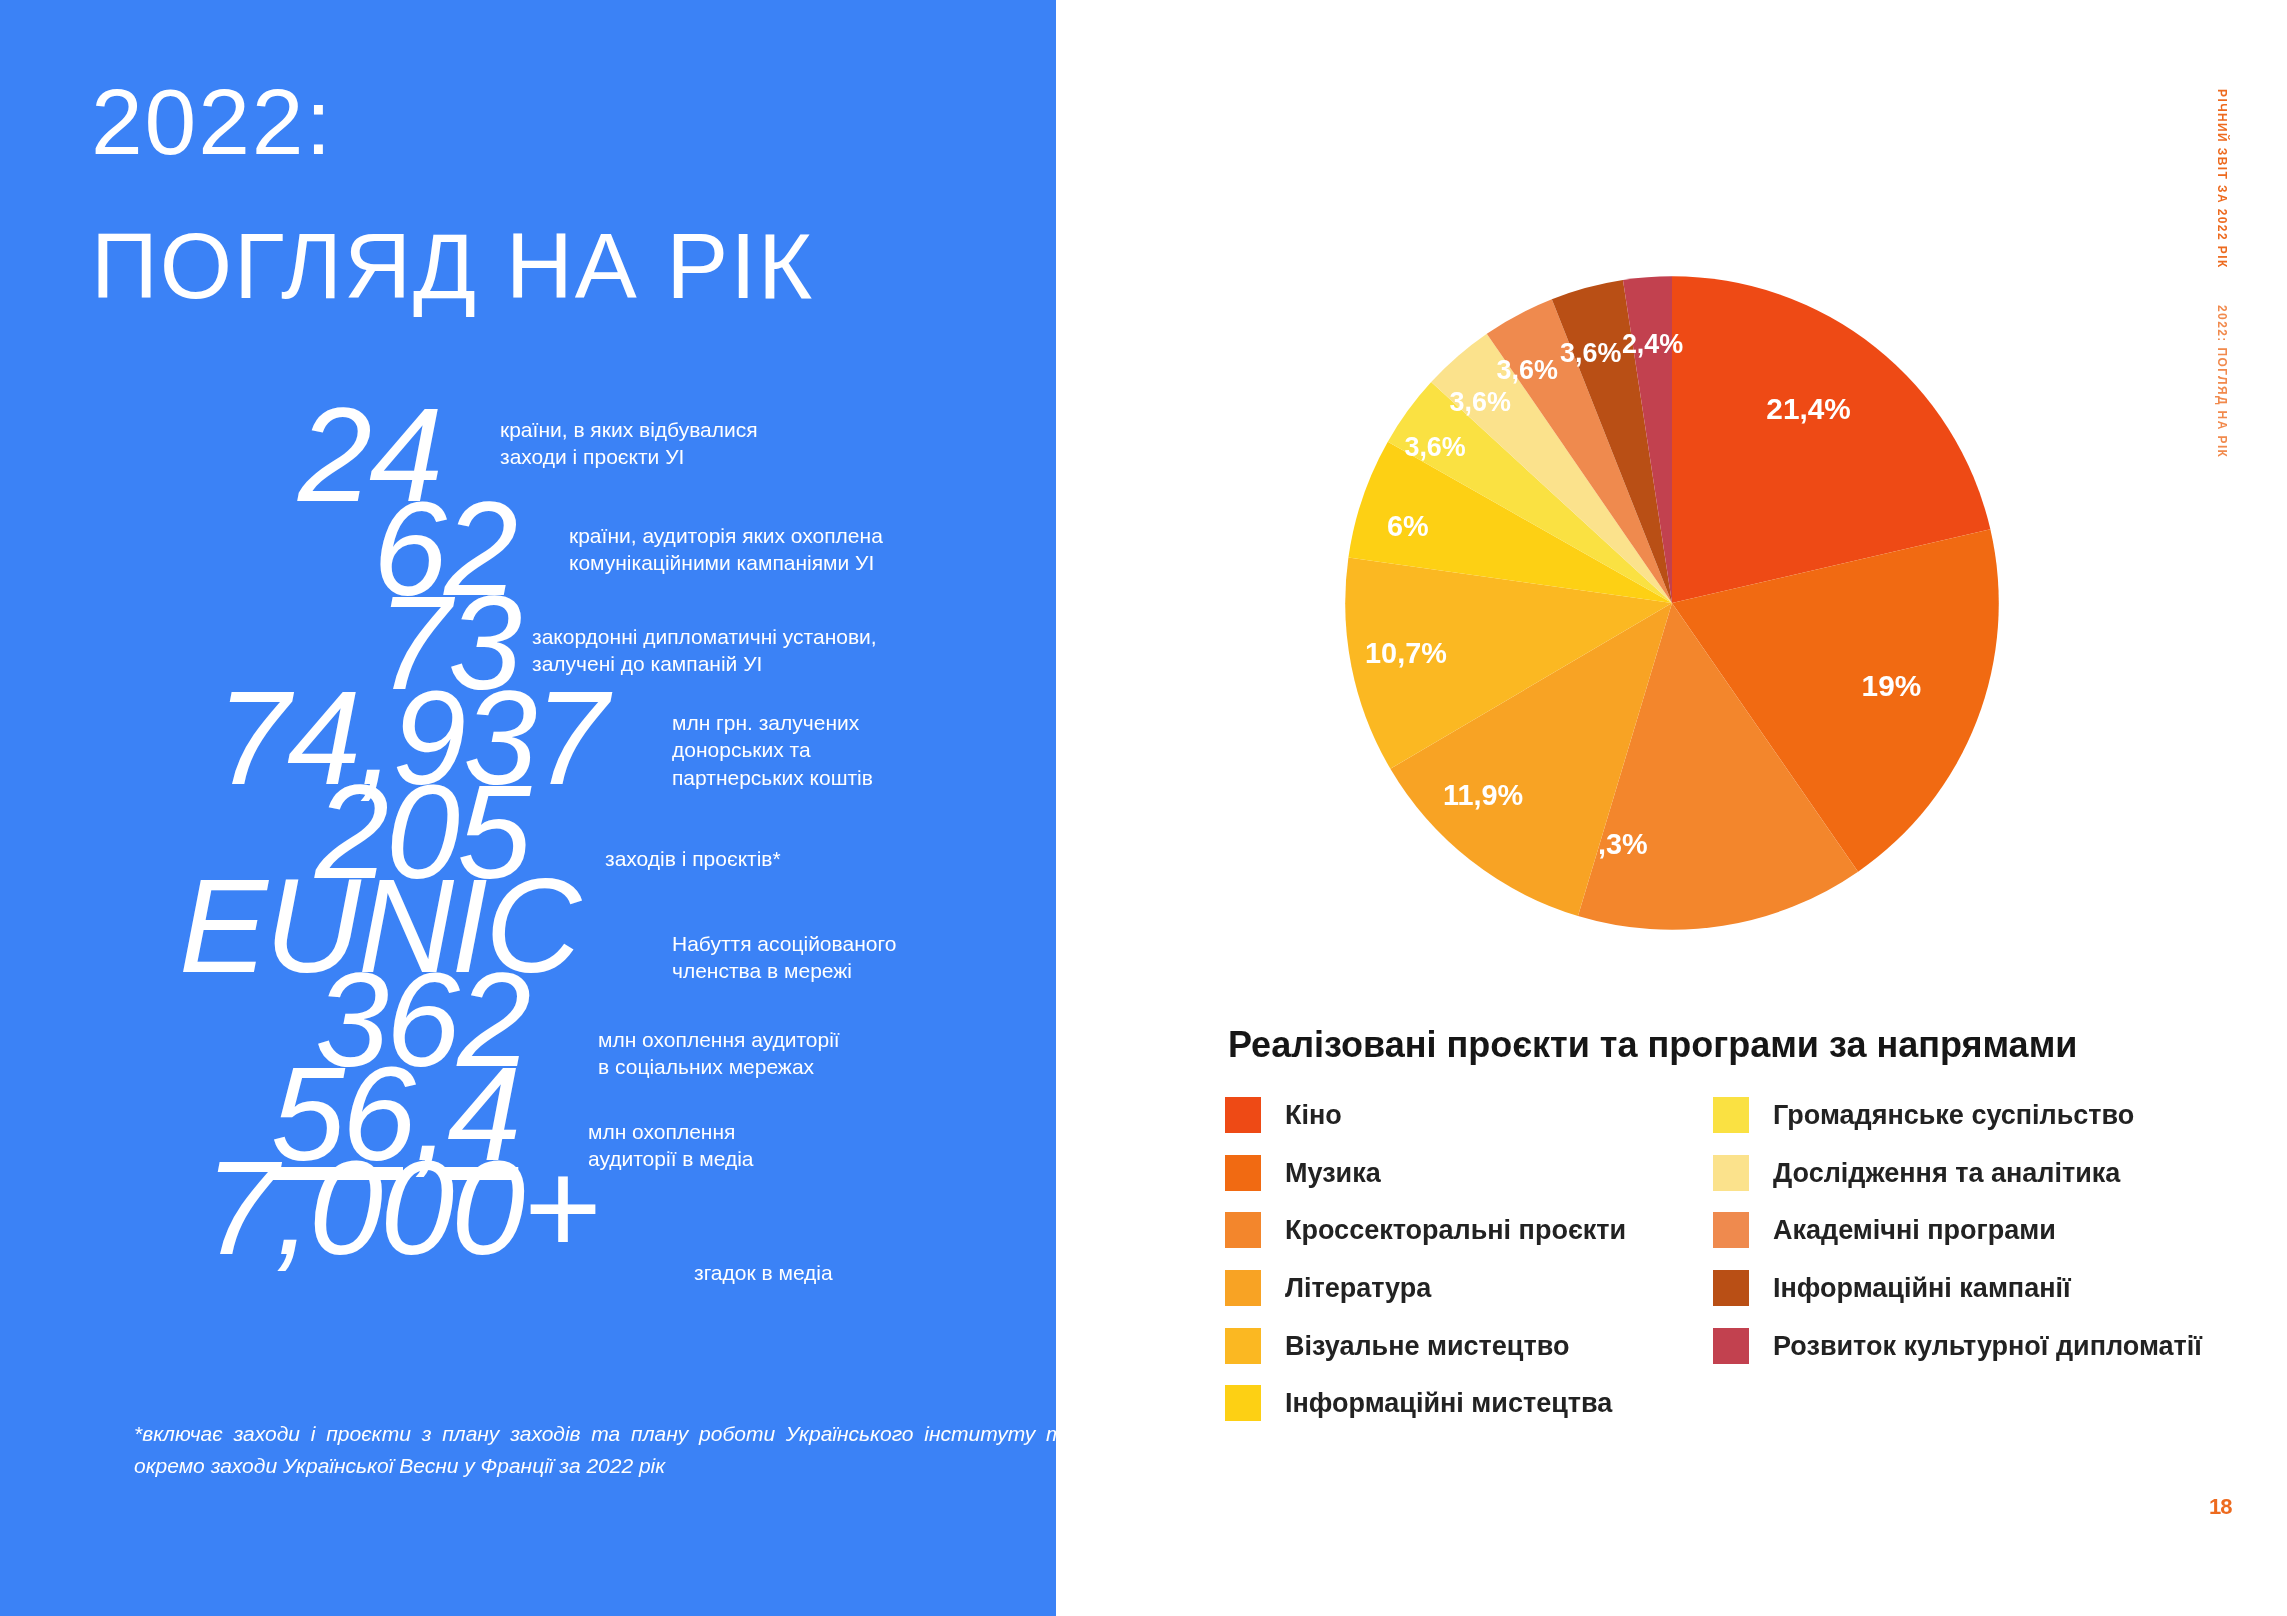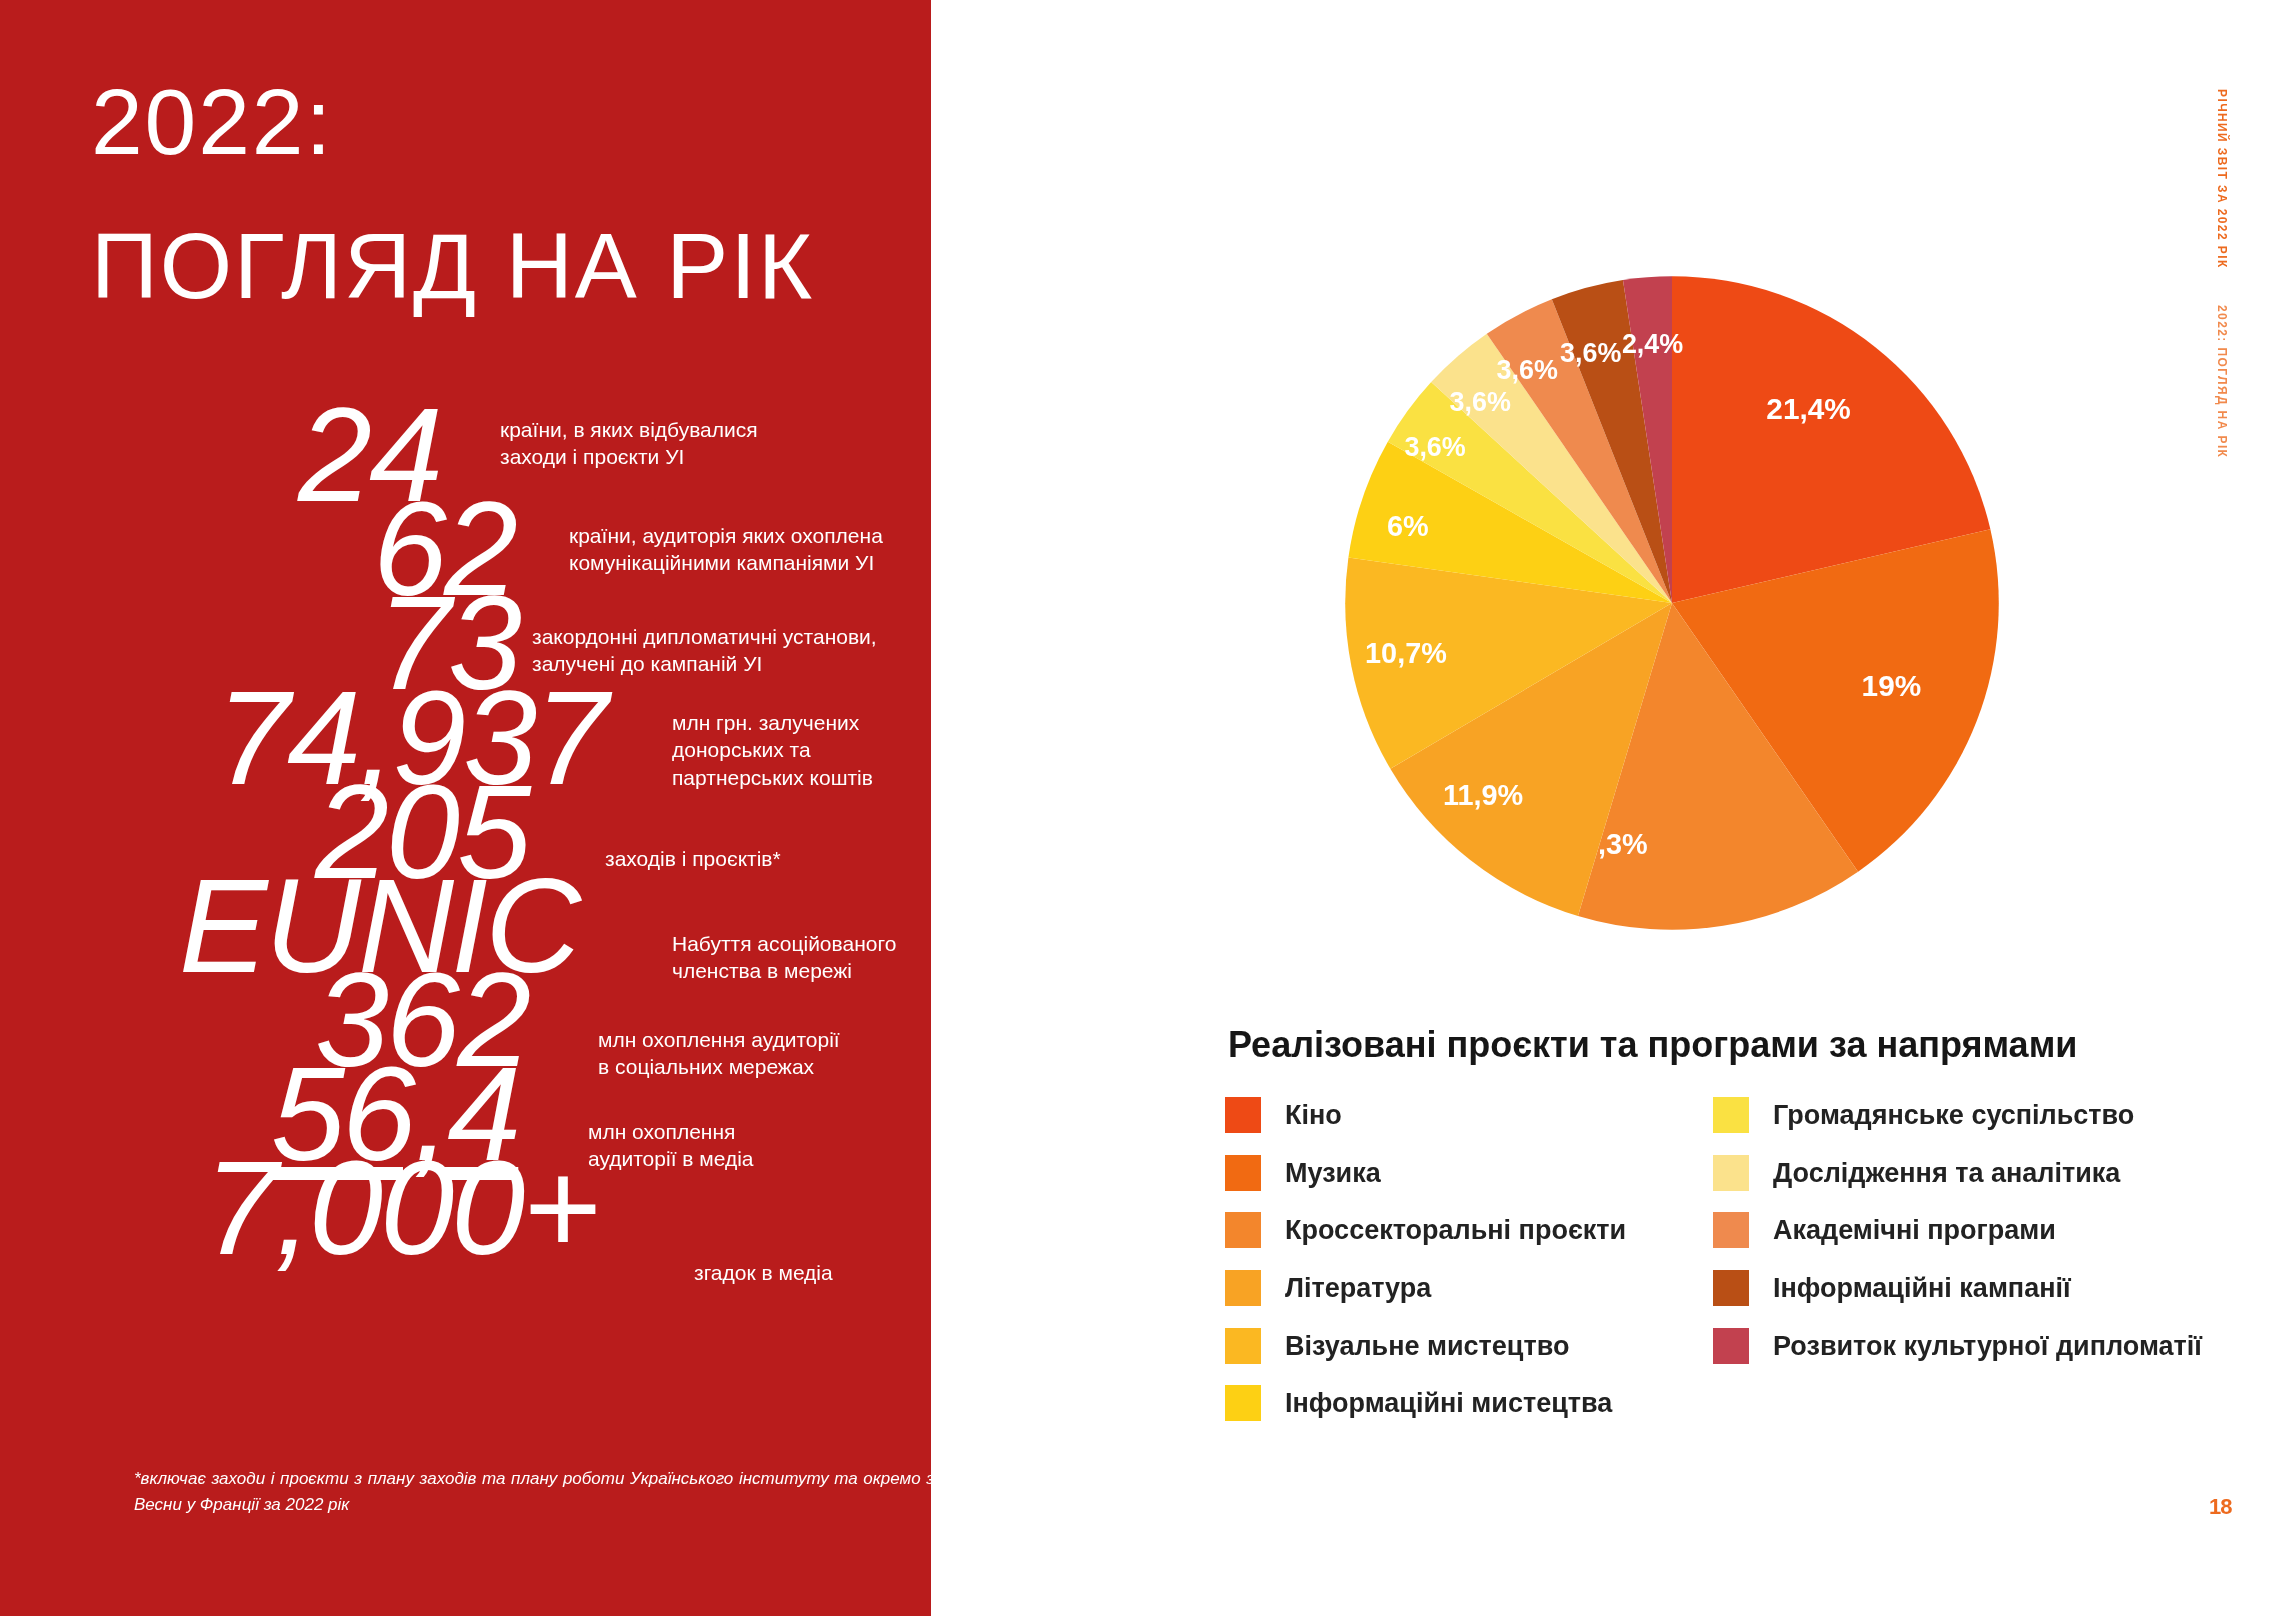--- a/index.html
+++ b/index.html
@@ -1,26 +1,26 @@
 <!DOCTYPE html>
 <html><head>
 <meta charset="utf-8">
 <style>
   html,body{margin:0;padding:0;}
   .page{position:relative;width:2287px;height:1617px;background:#ffffff;overflow:hidden;
         font-family:"Liberation Sans",sans-serif;}
   
-  .left-panel{position:absolute;left:0;top:0;width:931px;height:1617px;background:#b91c1c;}
+  .left-panel{position:absolute;left:0;top:0;width:1056px;height:1617px;background:#3b82f6;}
   .page-title{position:absolute;left:91px;top:50px;color:#fff;font-size:93px;font-weight:200;
               line-height:1.55;letter-spacing:1.9px;}
   .stat-value{position:absolute;color:#fff;font-style:italic;font-weight:200;font-size:133px;
               line-height:1;letter-spacing:-2.9px;white-space:nowrap;}
   .stat-label{position:absolute;color:#fff;font-size:21px;line-height:1.3;white-space:pre-line;}
-  .footnote{position:absolute;left:134px;top:1466px;width:941px;color:#fff;font-style:italic;
-            font-size:17px;line-height:1.5;text-align:justify;}
+  .footnote{position:absolute;left:134px;top:1418px;width:941px;color:#fff;font-style:italic;
+            font-size:21px;line-height:1.5;text-align:justify;}
   
   .chart-title{position:absolute;left:1228px;top:1024px;font-size:36px;font-weight:bold;color:#161616;}
   .legend{position:absolute;left:1225px;top:1097px;width:1018px;height:346px;font-weight:bold;}
   .legend-item{position:absolute;height:36px;}
   .legend-swatch{position:absolute;left:0;top:0;width:36px;height:36px;}
   .legend-label{position:absolute;left:60px;top:0;font-size:27px;line-height:36px;color:#222;white-space:nowrap;}
   .pie-svg{position:absolute;left:1326px;top:257px;width:692px;height:692px;}
   .pie-label{font-family:"Liberation Sans",sans-serif;font-weight:bold;fill:#fff;}
   
   .v-text{position:absolute;writing-mode:vertical-rl;font-weight:bold;font-size:12px;

